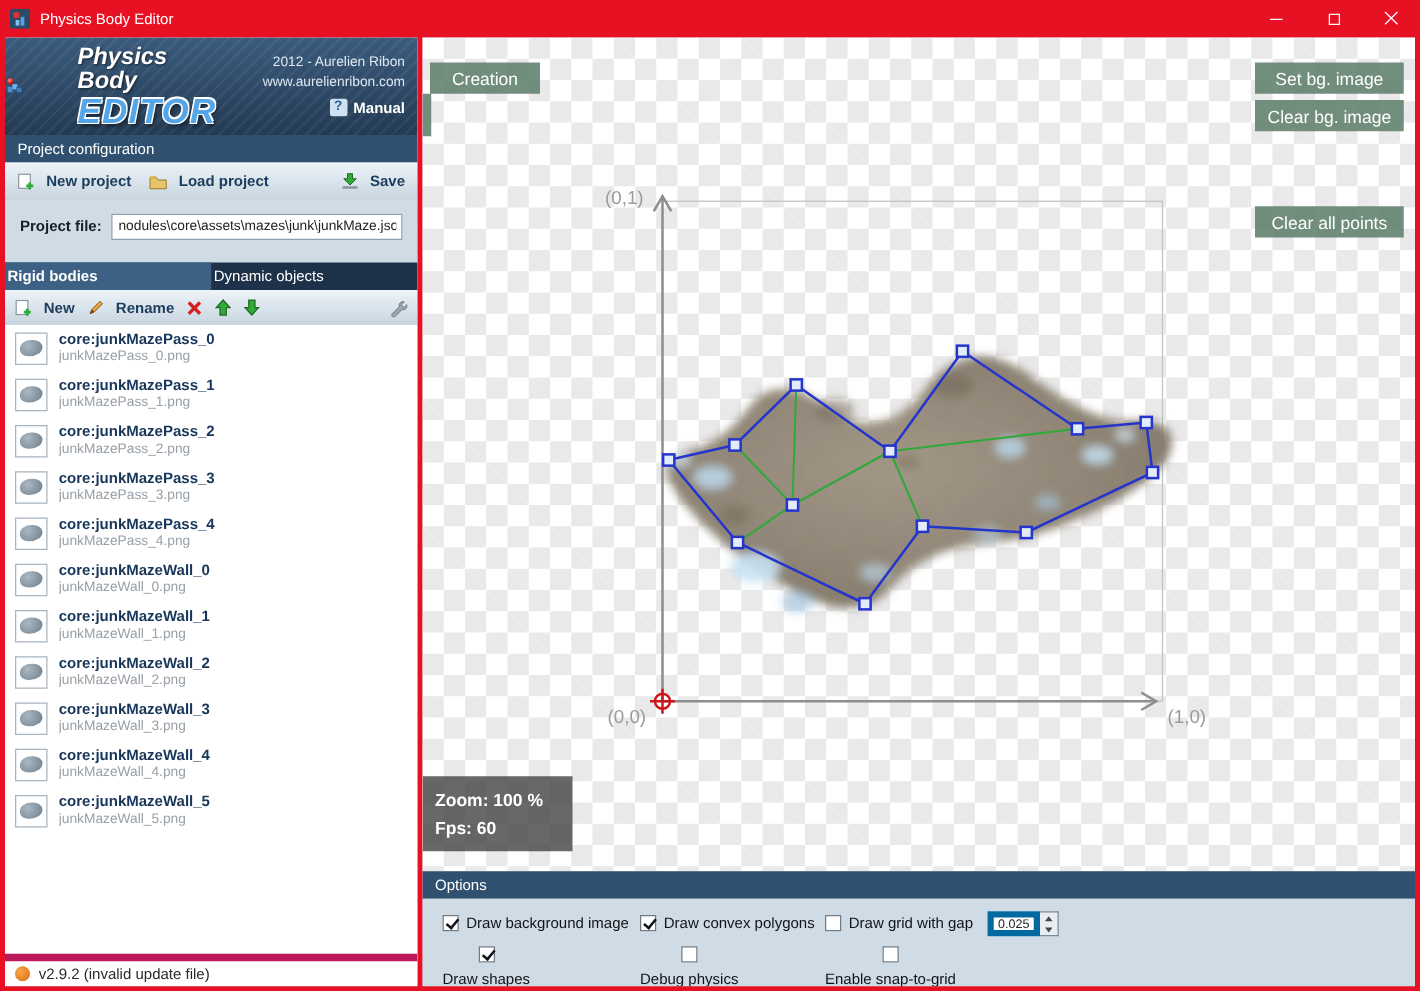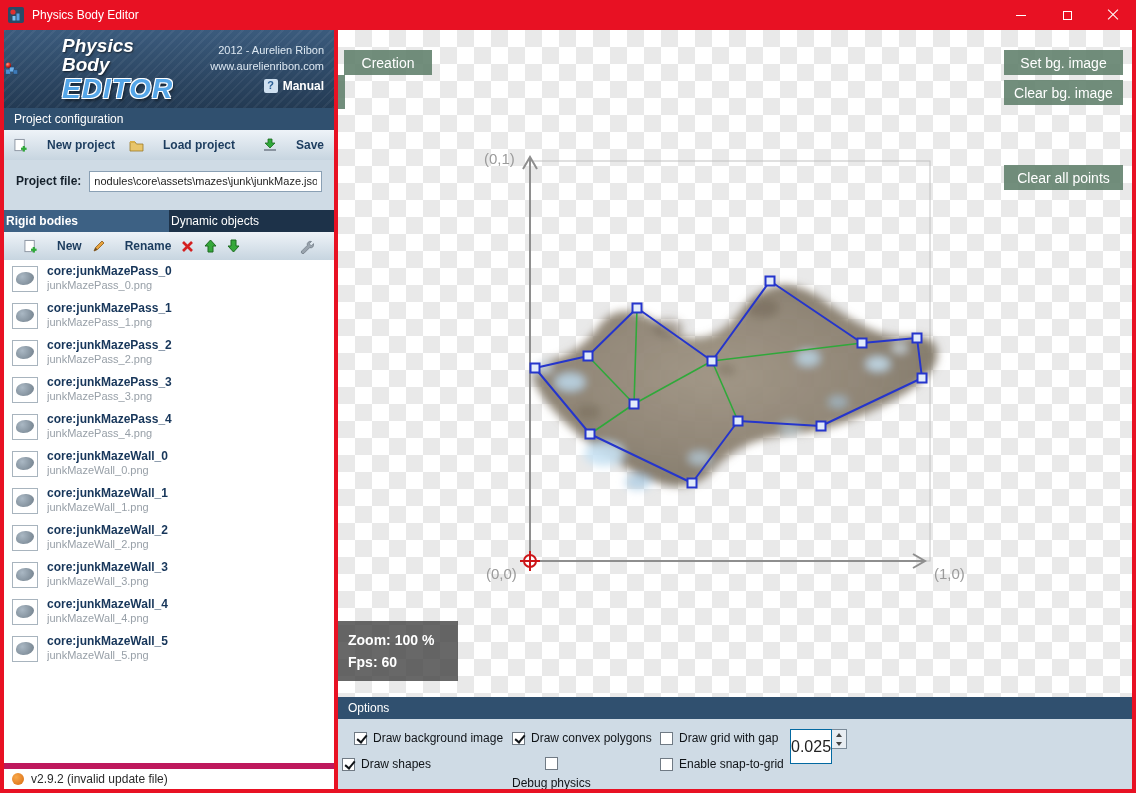--- a/index.html
+++ b/index.html
@@ -32,32 +32,32 @@
   .logo-line1 { color:#fff; font-size:19px; font-weight:bold; font-style:italic; text-shadow:1px 1px 2px rgba(0,0,0,.6); }
   .logo-line2 { color:#55a6e8; font-size:28px; font-weight:bold; font-style:italic; letter-spacing:1px; margin-top:1px;
     text-shadow:-1px -1px 0 #fff, 1px -1px 0 #fff, -1px 1px 0 #fff, 1px 1px 0 #fff, 2px 3px 3px rgba(0,0,0,.5); }
   .credits { margin-left:auto; text-align:right; font-size:11px; color:#dde8f2; line-height:1.45; }
   .manual-row { display:flex; justify-content:flex-end; align-items:center; gap:5px; margin-top:3px; color:#fff; font-weight:bold; font-size:12px; }
   .q-icon { width:14px; height:14px; background:#cfe0f0; color:#2b5f96; border-radius:2px; font-size:11px; font-weight:bold; display:flex; align-items:center; justify-content:center; }
 
   
   .section-header { height:22px; flex:none; background:#30506f; color:#fff; font-size:12px; display:flex; align-items:center; padding-left:10px; }
   .proj-toolbar { height:30px; flex:none; display:flex; align-items:center; gap:14px; padding:0 10px; background:linear-gradient(#eef3f8,#c7d5e0); }
-  .tool-btn { display:flex; align-items:center; gap:19px; font-size:12px; font-weight:bold; color:#1c3c5e; cursor:default; }
+  .tool-btn { display:flex; align-items:center; gap:9px; font-size:12px; font-weight:bold; color:#1c3c5e; cursor:default; }
   .push-right { margin-left:auto; }
   .proj-file { height:42px; flex:none; display:flex; align-items:center; gap:8px; padding:0 12px; background:#cfdbe5; }
   .proj-file label { font-size:12px; font-weight:bold; color:#15202b; white-space:nowrap; }
   .proj-file input { flex:1; height:21px; border:1px solid #8aa0b4; background:#fff; font-family:"Liberation Sans",sans-serif; font-size:11px; padding:0 4px; color:#222; }
   .gap-strip { height:8px; flex:none; background:#cfdbe5; }
 
   .tabs { height:22px; flex:none; display:flex; background:#1d3249; }
   .tab { flex:1; display:flex; align-items:center; padding-left:2px; color:#fff; font-size:12px; }
   .tab.active { background:#3d6184; font-weight:bold; }
 
-  .list-toolbar { height:28px; flex:none; display:flex; align-items:center; gap:10px; padding:0 20px; background:linear-gradient(#eef3f8,#c7d5e0); }
+  .list-toolbar { height:28px; flex:none; display:flex; align-items:center; gap:10px; padding:0 8px; background:linear-gradient(#eef3f8,#c7d5e0); }
 
   .body-list { flex:1; background:#fff; overflow:hidden; }
   .body-row { height:37px; display:flex; align-items:center; gap:9px; padding:0 8px; }
   .body-row.selected { background:#b9d1e7; }
   .thumb { width:26px; height:26px; background:#fff; border:1px solid #a8b4be; display:flex; align-items:center; justify-content:center; flex:none; }
   .blob { width:18px; height:13px; border-radius:55% 45% 60% 40%; background:radial-gradient(circle at 35% 35%, #aab8c4, #6e7c88); }
   .body-text { display:flex; flex-direction:column; line-height:1.25; overflow:hidden; }
   .body-name { font-size:12px; font-weight:bold; color:#17365a; white-space:nowrap; }
   .body-file { font-size:11px; color:#98a0a8; white-space:nowrap; }
 
@@ -87,21 +87,21 @@
 
   .zoom-overlay { position:absolute; left:0; top:591px; width:120px; height:60px; background:rgba(66,66,66,0.8); color:#fff; font-size:14px; font-weight:bold; padding:8px 10px; line-height:22px; }
 
   
   .options { position:absolute; left:0; right:0; bottom:0; height:92px; }
   .opt-content { position:absolute; left:0; right:0; top:22px; bottom:0; background:#cfdbe5; }
   .opt-cb { position:absolute; display:flex; align-items:center; gap:6px; font-size:12px; color:#101418; }
   .cbbox { position:relative; width:13px; height:13px; background:#fff; border:1px solid #707a84; flex:none; }
   .cbbox.checked::after { content:""; position:absolute; left:2px; top:2px; width:8px; height:4px; border-left:2px solid #101418; border-bottom:2px solid #101418; transform:rotate(-50deg); }
   .spinner { position:absolute; left:452px; top:10px; display:flex; }
-  .spin-val { width:42px; height:35px; border:1px solid #0369a1; background:#fff; font-size:16px; color:#222; display:flex; align-items:center; justify-content:center; }
+  .spin-val { width:42px; height:20px; border:5px solid #0369a1; background:#fff; font-size:10px; color:#222; display:flex; align-items:center; justify-content:center; }
   .spin-btns { width:15px; height:20px; border:1px solid #7a8a98; border-left:none; display:flex; flex-direction:column; background:#e8edf2; }
   .spin-btns div { flex:1; display:flex; align-items:center; justify-content:center; }
   .tri-up { width:0; height:0; border-left:3px solid transparent; border-right:3px solid transparent; border-bottom:4px solid #444; }
   .tri-down { width:0; height:0; border-left:3px solid transparent; border-right:3px solid transparent; border-top:4px solid #444; }
 </style>
 </head>
 <body>
 
 <div class="window">
 
@@ -453,29 +453,29 @@
             <div class="spin-val">0.025</div>
             <div class="spin-btns">
               <div>
                   <span class="tri-up"></span>
                 </div>
               <div>
                   <span class="tri-down"></span>
                 </div>
             </div>
           </div>
-          <label class="opt-cb" style="left:4px; top:38px;">
+          <label class="opt-cb" style="left:16px; top:38px;flex-direction:column;">
             <span class="cbbox checked"></span>
             <span>Draw shapes</span>
           </label>
           <label class="opt-cb" style="left:174px; top:38px;flex-direction:column;">
             <span class="cbbox"></span>
             <span>Debug physics</span>
           </label>
-          <label class="opt-cb" style="left:322px; top:38px;">
+          <label class="opt-cb" style="left:322px; top:38px;flex-direction:column;">
             <span class="cbbox"></span>
             <span>Enable snap-to-grid</span>
           </label>
         </div>
       </div>
 
     </main>
   </div>
 </div>
 

